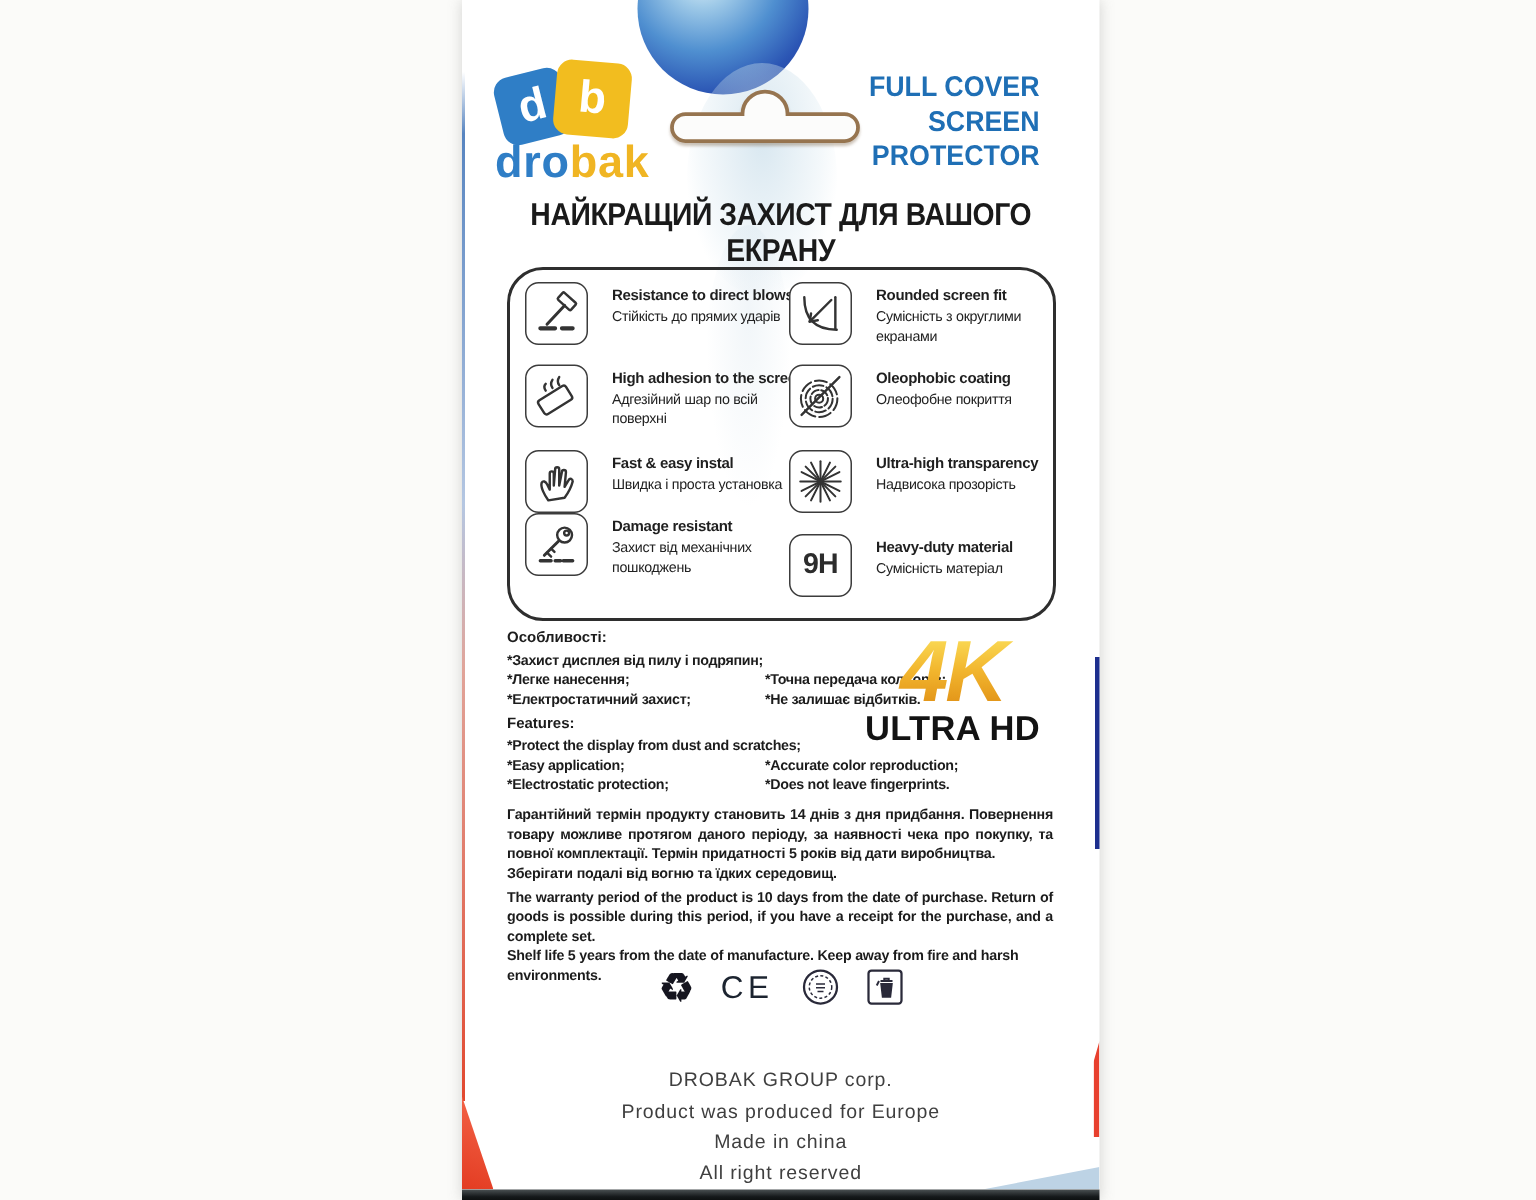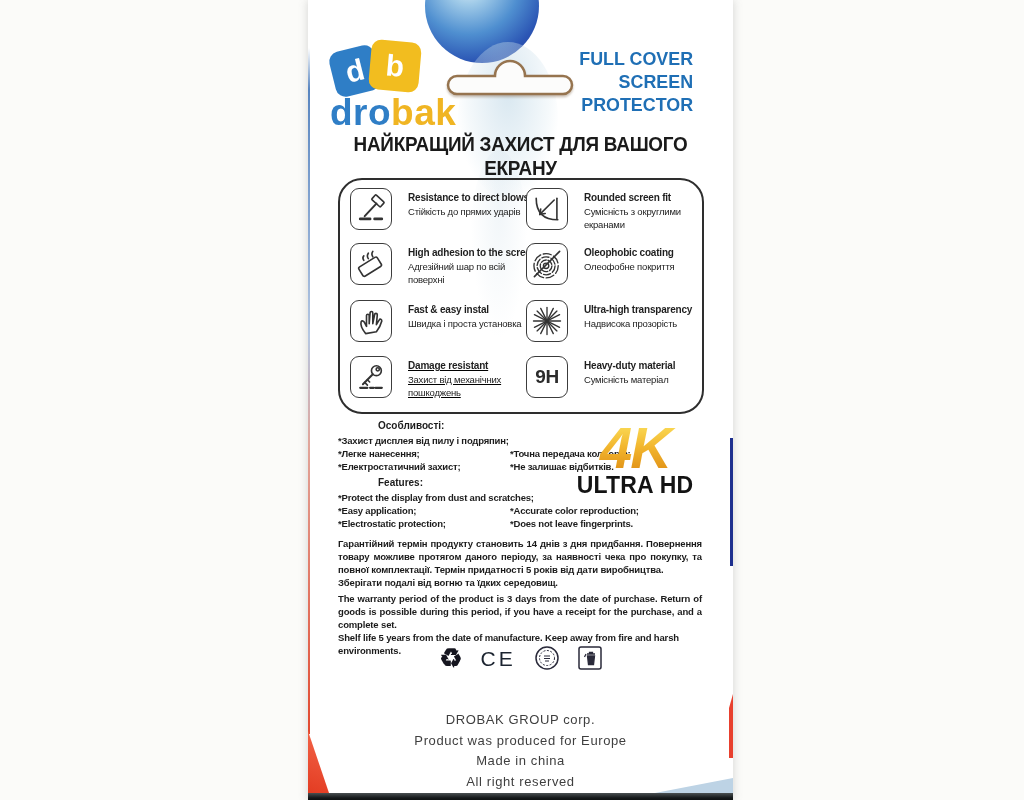--- a/index.html
+++ b/index.html
@@ -19,40 +19,40 @@
     background:radial-gradient(circle at 38% 30%,#e3f2f9 0%,#9fcae8 20%,#4f8fd0 48%,#2b55b4 74%,#20318f 100%);}
   .drop-tail{position:absolute;left:150px;top:42px;width:100px;height:155px;border-radius:50%;
     background:radial-gradient(ellipse at 50% 32%,rgba(185,212,228,.55),rgba(218,233,241,.28) 58%,rgba(255,255,255,0) 75%);}
   .drop-streak{position:absolute;left:162px;top:150px;width:58px;height:190px;border-radius:50%;opacity:.14;
     background:radial-gradient(ellipse at 50% 30%,#9cbcd2,rgba(255,255,255,0) 70%);}
   .logo{position:absolute;left:20px;top:38px;width:120px;height:90px;}
   .sq{position:absolute;border-radius:10px;display:flex;align-items:center;justify-content:center;
     color:#fff;font-weight:bold;font-size:30px;line-height:1;}
   .sq-d{left:4px;top:10px;width:46px;height:46px;background:#2f7ec6;transform:rotate(-14deg);}
   .sq-b{left:42px;top:3px;width:50px;height:50px;background:#f2bd1f;transform:rotate(5deg);}
-  .wordmark{position:absolute;left:2px;top:54px;font-size:37px;font-weight:700;letter-spacing:.5px;}
+  .wordmark{position:absolute;left:2px;top:54px;font-size:30px;font-weight:700;letter-spacing:.5px;}
   .wm-dro{color:#2f7ec6;} .wm-bak{color:#f0b523;}
   .slot{position:absolute;left:134px;top:56px;width:136px;height:50px;}
   .tagline{position:absolute;right:40px;top:47px;text-align:right;color:#1f6fb5;font-weight:700;font-size:19px;
     line-height:23px;transform:scaleX(.94);transform-origin:right;}
   .heading{position:absolute;left:0;right:0;top:132px;text-align:center;color:#1a1a1a;font-weight:700;font-size:21px;
     letter-spacing:-.3px;transform:scaleX(.9);}
   
   .fbox-frame{position:absolute;left:30px;top:178px;width:362px;height:232px;border:2px solid #2e2e2e;border-radius:24px;}
   .feat{position:absolute;display:flex;}
   .ficon{width:42px;height:42px;border:1.6px solid #3c3c3c;border-radius:9px;box-sizing:border-box;flex:0 0 42px;
     display:flex;align-items:center;justify-content:center;background:#fff;}
   .ficon svg{width:36px;height:36px;}
   .ftext{margin-left:16px;padding-top:4px;width:126px;}
   .fen{font-size:10px;font-weight:700;color:#1f1f1f;white-space:nowrap;letter-spacing:-.2px;}
   .fuk{font-size:9.5px;color:#222;line-height:12.5px;margin-top:3px;letter-spacing:-.2px;}
   .nineH{font-size:19px;font-weight:700;color:#2c2c2c;letter-spacing:-.5px;}
   
   .blist{position:absolute;left:30px;width:364px;color:#1c1c1c;}
-  .blist .btitle{font-size:10px;font-weight:700;margin-bottom:3px;margin-left:40px;}
+  .blist .btitle{font-size:10px;font-weight:700;margin-bottom:3px;}
   .bline{font-size:9.5px;font-weight:700;letter-spacing:-.2px;line-height:13px;}
   .bcols{display:flex;}
   .bcol1{width:172px;} .bcol2{width:190px;}
   .uk-list{top:420px;} .en-list{top:477px;}
   
   .badge4k{position:absolute;right:30px;top:420px;width:136px;text-align:center;}
   .fourk{font-size:58px;font-weight:700;letter-spacing:-2px;line-height:56px;
     background:linear-gradient(180deg,#fce25e 0%,#f2b62e 48%,#dd8a12 100%);
     -webkit-background-clip:text;background-clip:text;color:transparent;
     text-shadow:0 0 0 rgba(0,0,0,0);font-style:italic;}
@@ -147,21 +147,21 @@
       <svg viewBox="0 0 40 40" fill="none" stroke="#333" stroke-width="1.8" stroke-linejoin="round" stroke-linecap="round">
         <path d="M14 34 C11 30 8 24 9 21 c1-2 3-1 4 1 l2 4 V14 c0-2 3-2 3 0 v9 l1-12 c0-2 3-2 3 0 v12 l2-10 c0-2 3-2 3 0 l-1 11 3-5 c1-2 3-1 3 1 -1 4 -3 8 -6 12 z"></path>
       </svg>
     </div>
     <div class="ftext">
         <div class="fen">Fast &amp; easy instal</div>
       <div class="fuk">Швидка і проста установка</div>
       </div>
   </div>
 
-  <div class="feat" style="left:42px;top:356px;text-decoration:underline;">
+  <div class="feat" style="left:42px;top:342px;">
     <div class="ficon">
       <svg viewBox="0 0 40 40" fill="none" stroke="#333" stroke-width="1.8" stroke-linecap="round">
         <circle cx="26" cy="13" r="5.5"></circle>
           <circle cx="27.5" cy="11.5" r="1.8"></circle>
         <line x1="22" y1="17" x2="11" y2="28" stroke-width="2.2"></line>
         <path d="M13 26 l3 3 M16 23 l2.5 2.5"></path>
         <path d="M8 32 h8 M19 32 h4 M25 32 h7" stroke-width="2.5"></path>
       </svg>
     </div>
     <div class="ftext">
@@ -263,21 +263,21 @@
   <div class="badge4k">
     <div class="fourk">4K</div>
     <div class="ultrahd">ULTRA HD</div>
   </div>
 
   <div class="warranty w-uk">
     <div class="wpara">Гарантійний термін продукту становить 14 днів з дня придбання. Повернення товару можливе протягом даного періоду, за наявності чека про покупку, та повної комплектації. Термін придатності 5 років від дати виробництва.</div>
     <div class="wline">Зберігати подалі від вогню та їдких середовищ.</div>
   </div>
   <div class="warranty w-en">
-    <div class="wpara">The warranty period of the product is 3 days from the date of purchase. Return of goods is possible during this period, if you have a receipt for the purchase, and a complete set.</div>
+    <div class="wpara">The warranty period of the product is 10 days from the date of purchase. Return of goods is possible during this period, if you have a receipt for the purchase, and a complete set.</div>
     <div class="wline">Shelf life 5 years from the date of manufacture. Keep away from fire and harsh environments.</div>
   </div>
 
   <div class="certs">
     <span class="recycle">♻</span>
     <span class="cemark">CE</span>
     <span class="stamp">
       <svg width="26" height="26" viewBox="0 0 26 26" fill="none" stroke="#2a2a3a">
         <circle cx="13" cy="13" r="11" stroke-width="1.5"></circle>
         <circle cx="13" cy="13" r="7.5" stroke-width="1" stroke-dasharray="2 1.5"></circle>

